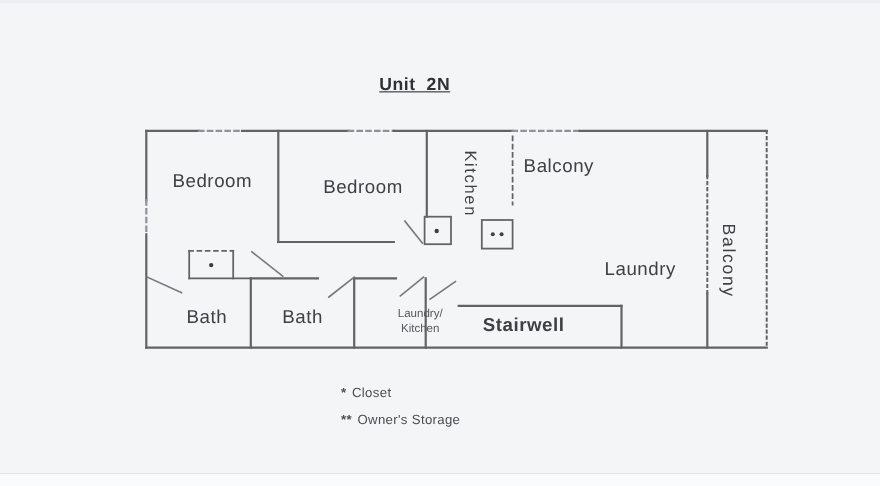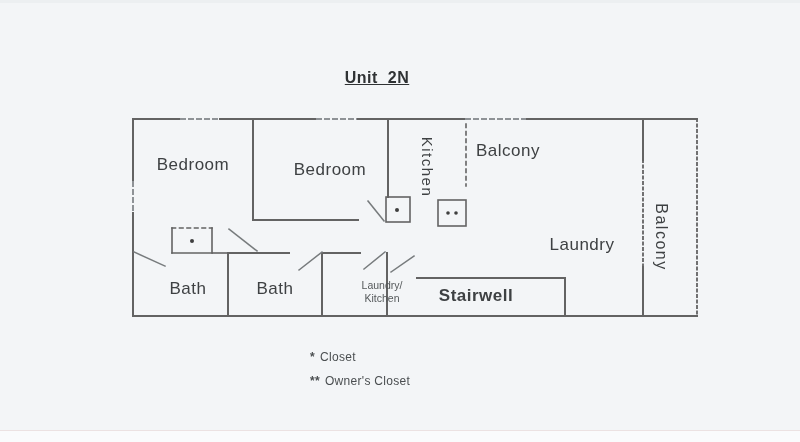--- a/index.html
+++ b/index.html
@@ -182,17 +182,17 @@
   </div>
 
   <div class="label" style="left:476px;top:296px;font-weight:bold;">Stairwell</div>
 
   <div class="legend-row" style="left:310px;top:350px;">
     <span class="legend-marker">*</span>
     <span>Closet</span>
   </div>
   <div class="legend-row" style="left:310px;top:374px;">
     <span class="legend-marker">**</span>
-    <span>Owner's Closet</span>
+    <span>Owner's Storage</span>
   </div>
 
   <div class="scan-strip"></div>
 </div>
 
 </body></html>

